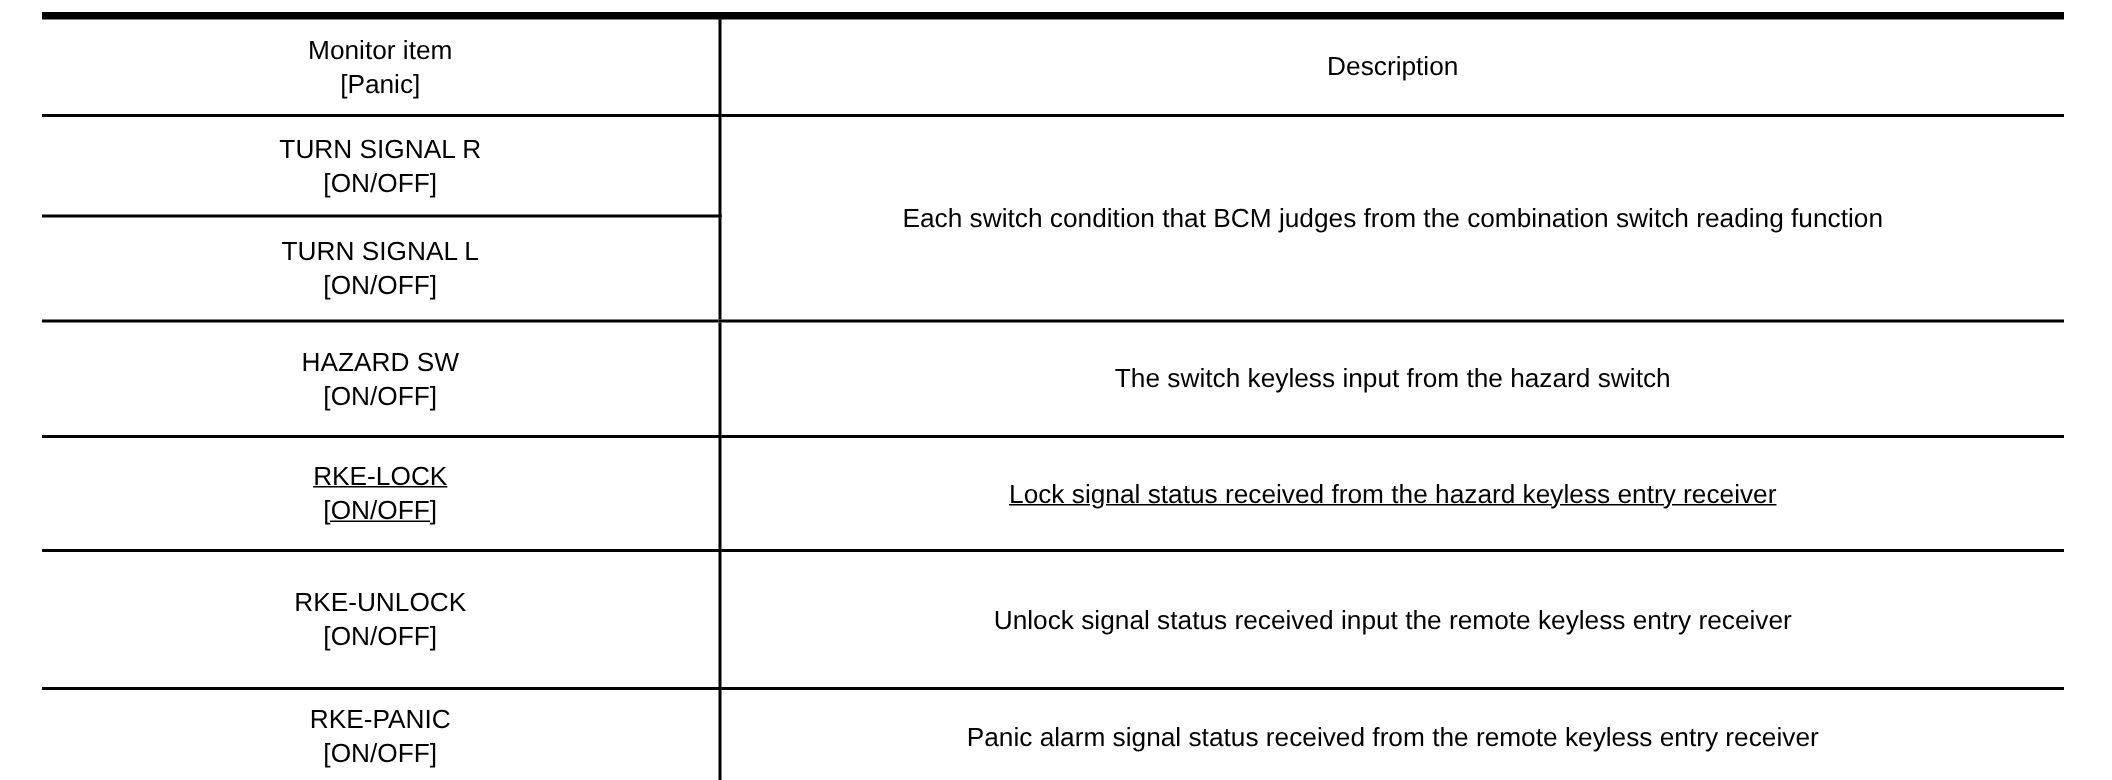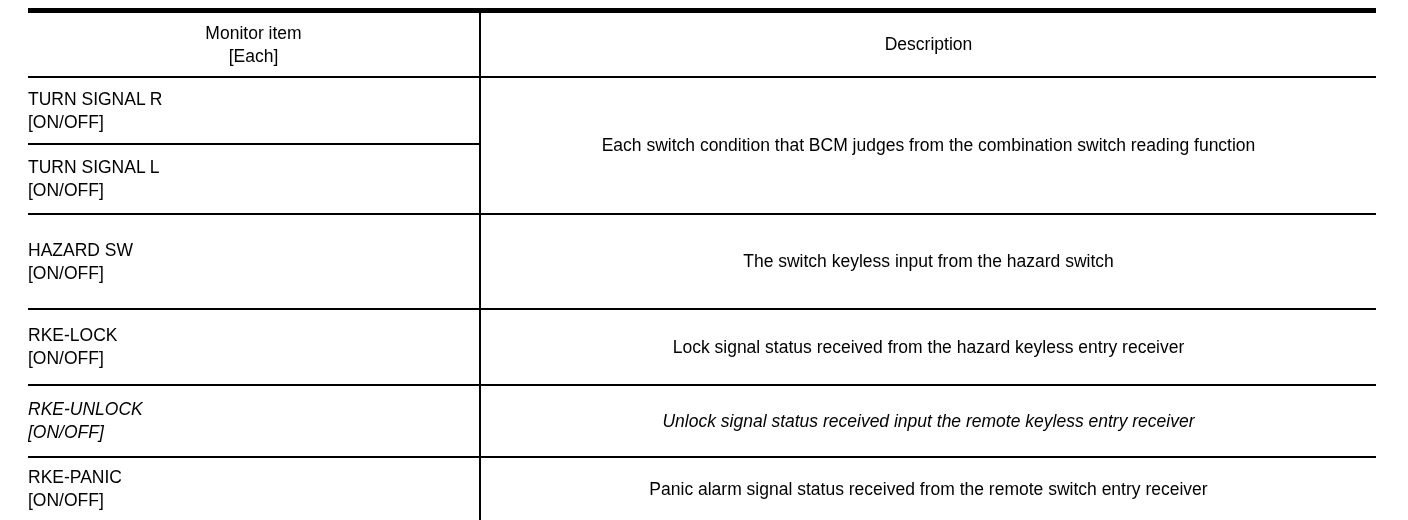--- a/index.html
+++ b/index.html
@@ -38,52 +38,52 @@
   .col-item { width: 452px; }
   .col-desc { width: 896px; }
   th.item-head, td.item-cell {
     border-right: 2.5px solid #000000;
   }
   th.item-head, th.desc-head {
     text-align: center;
     height: 63px;
   }
   td.item-cell {
-    text-align: left;
+    text-align: center;
     padding-left: 9px;
     padding-right: 8px;
     margin-left: 27px;
   }
   td.desc-cell {
     text-align: center;
     padding-left: 17px;
     padding-right: 10px;
   }
   tr.row-h67 { height: 67px; }
   tr.row-h70 { height: 70px; }
-  tr.row-h77 { height: 95px; }
-  tr.row-h76 { height: 76px; }
-  tr.row-h72 { height: 72px; font-style: italic; }
+  tr.row-h77 { height: 77px; }
+  tr.row-h76 { height: 76px; text-decoration: underline; }
+  tr.row-h72 { height: 92px; }
   tr.row-h66 { height: 66px; }
   .cell-line { display: block; }
 </style>
 </head>
 <body>
 
 <div class="page">
   <table class="monitor-table">
     <colgroup>
       <col class="col-item">
       <col class="col-desc">
     </colgroup>
     <thead>
       <tr>
         <th class="item-head">
           <span class="cell-line">Monitor item</span>
-          <span class="cell-line">[Each]</span>
+          <span class="cell-line">[Panic]</span>
         </th>
         <th class="desc-head">
           <span class="cell-line">Description</span>
         </th>
       </tr>
     </thead>
     <tbody>
       <tr class="row-h67">
         <td class="item-cell">
           <span class="cell-line">TURN SIGNAL R</span>
@@ -125,18 +125,18 @@
         <td class="desc-cell">
           <span>Unlock signal status received input the remote keyless entry receiver</span>
         </td>
       </tr>
       <tr class="row-h66">
         <td class="item-cell">
           <span class="cell-line">RKE-PANIC</span>
           <span class="cell-line">[ON/OFF]</span>
         </td>
         <td class="desc-cell">
-          <span>Panic alarm signal status received from the remote switch entry receiver</span>
+          <span>Panic alarm signal status received from the remote keyless entry receiver</span>
         </td>
       </tr>
     </tbody>
   </table>
 </div>
 
 </body></html>

